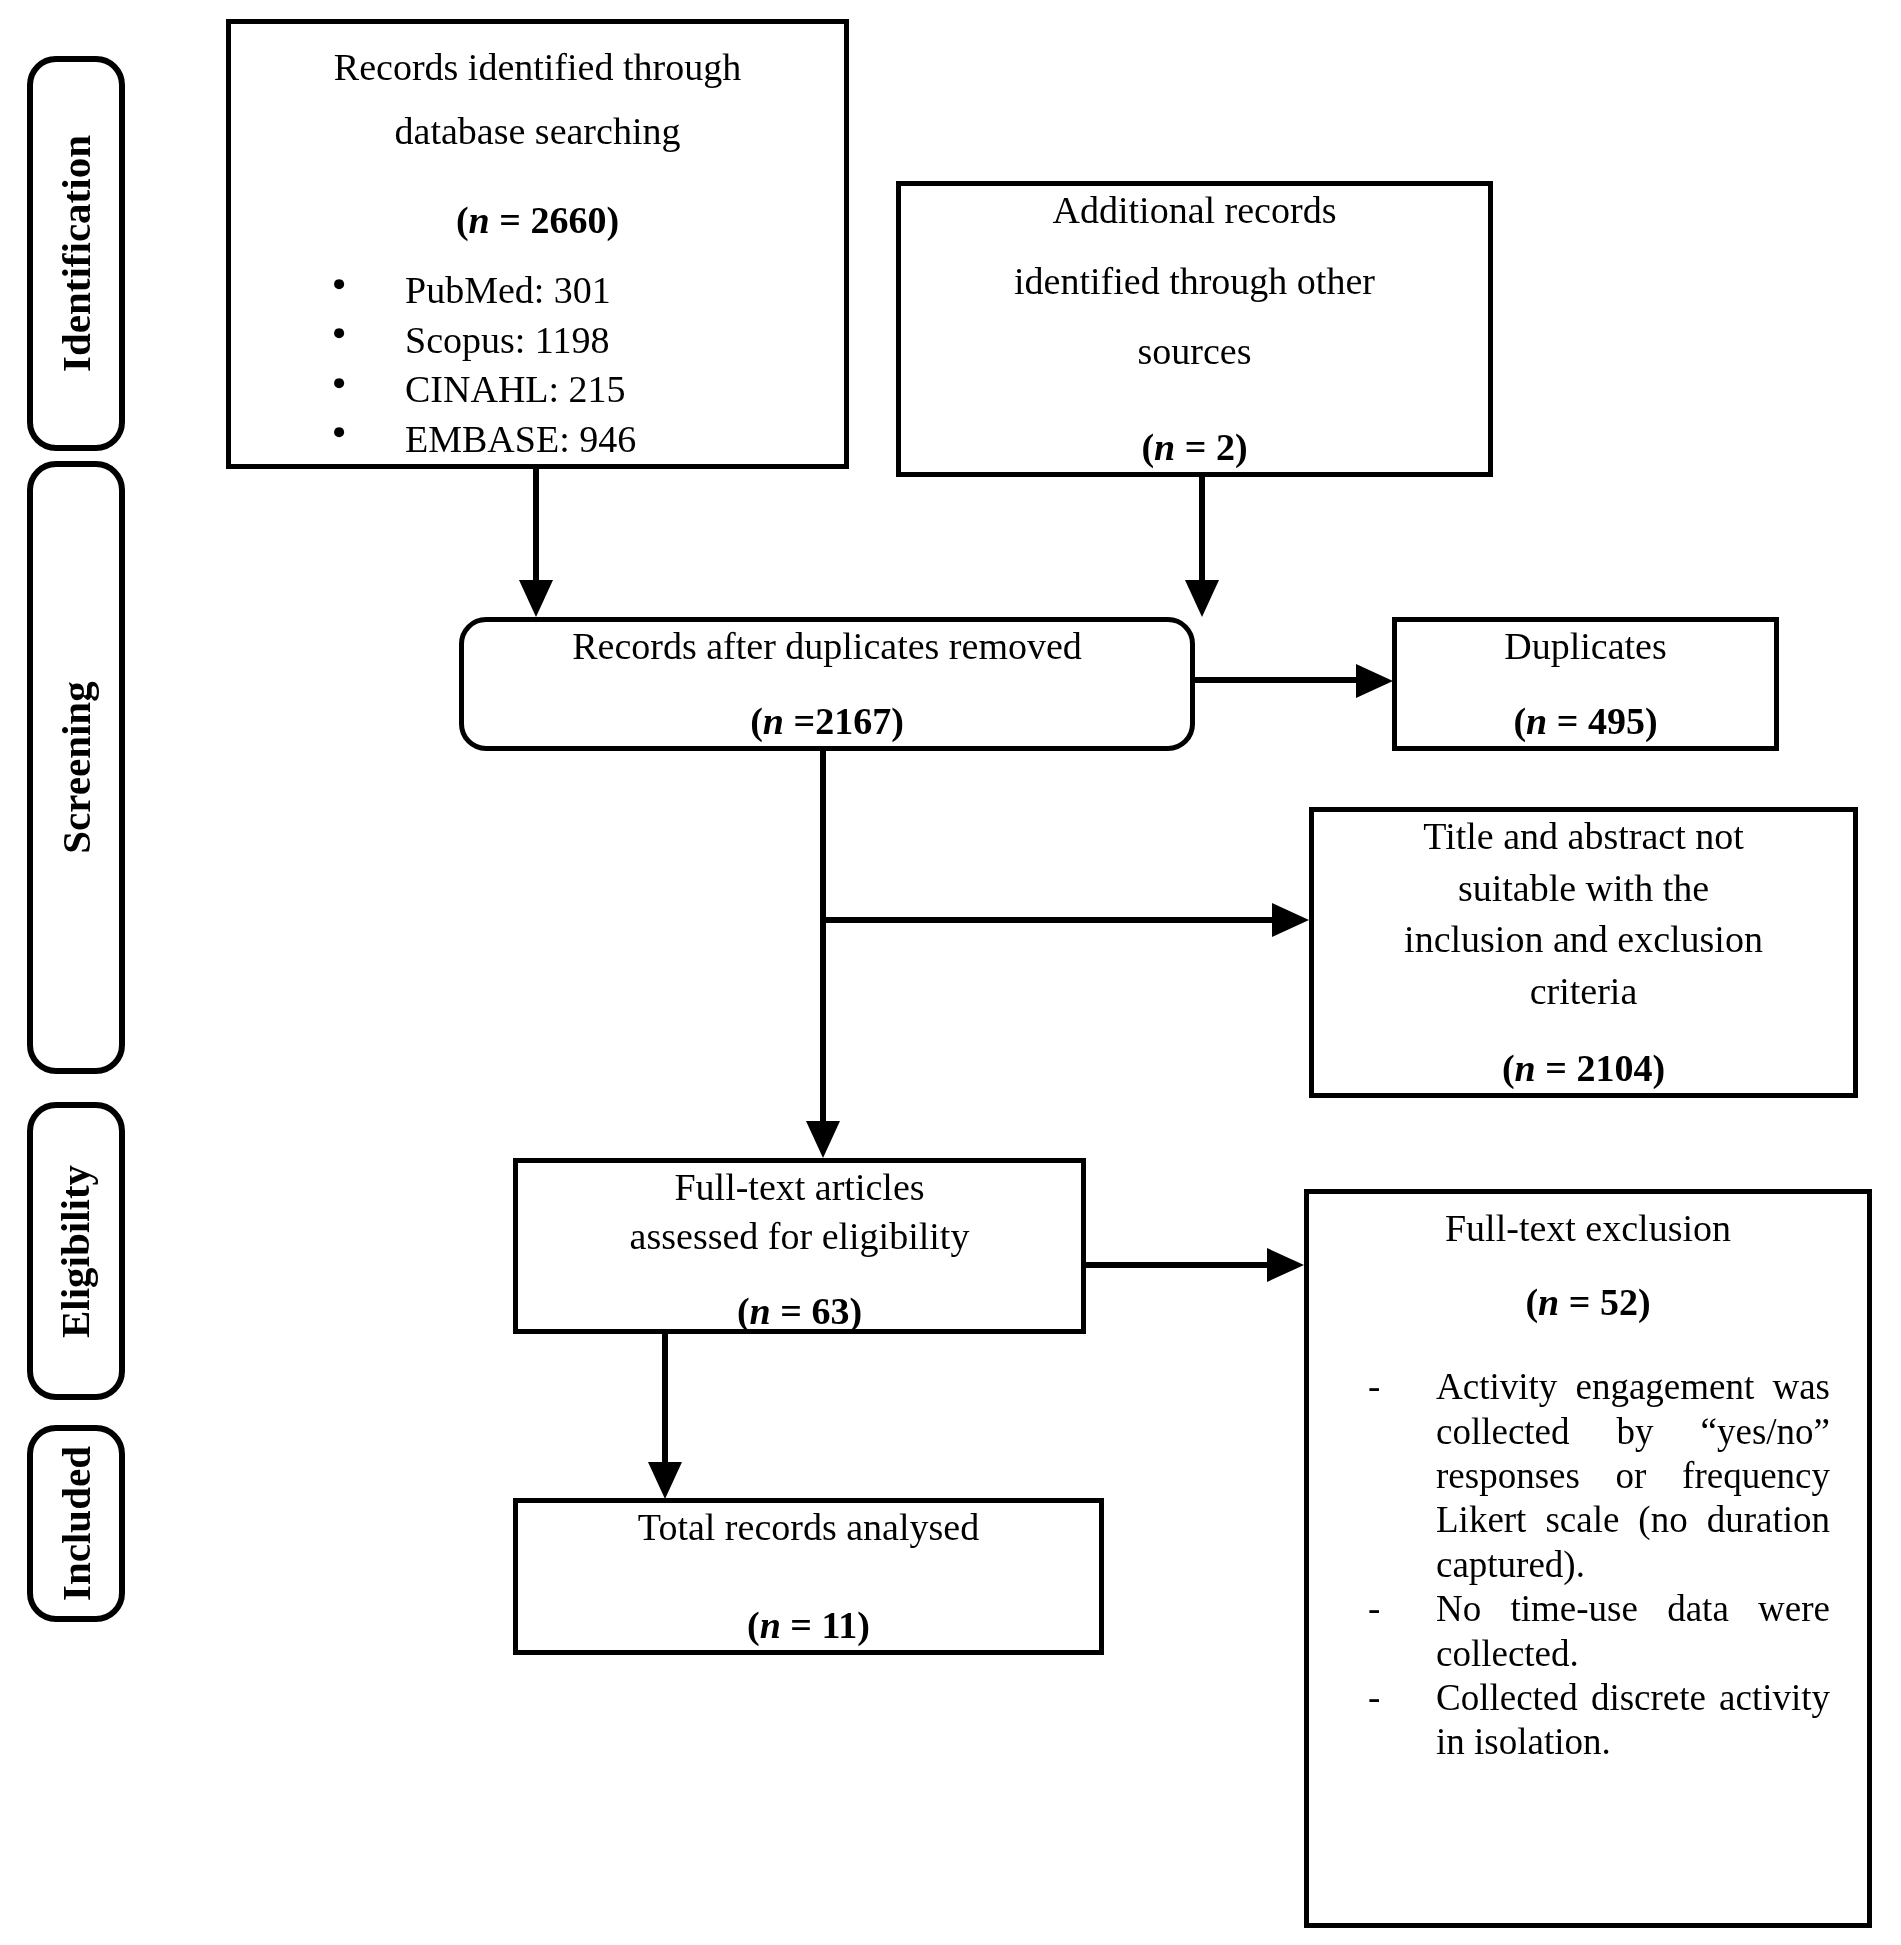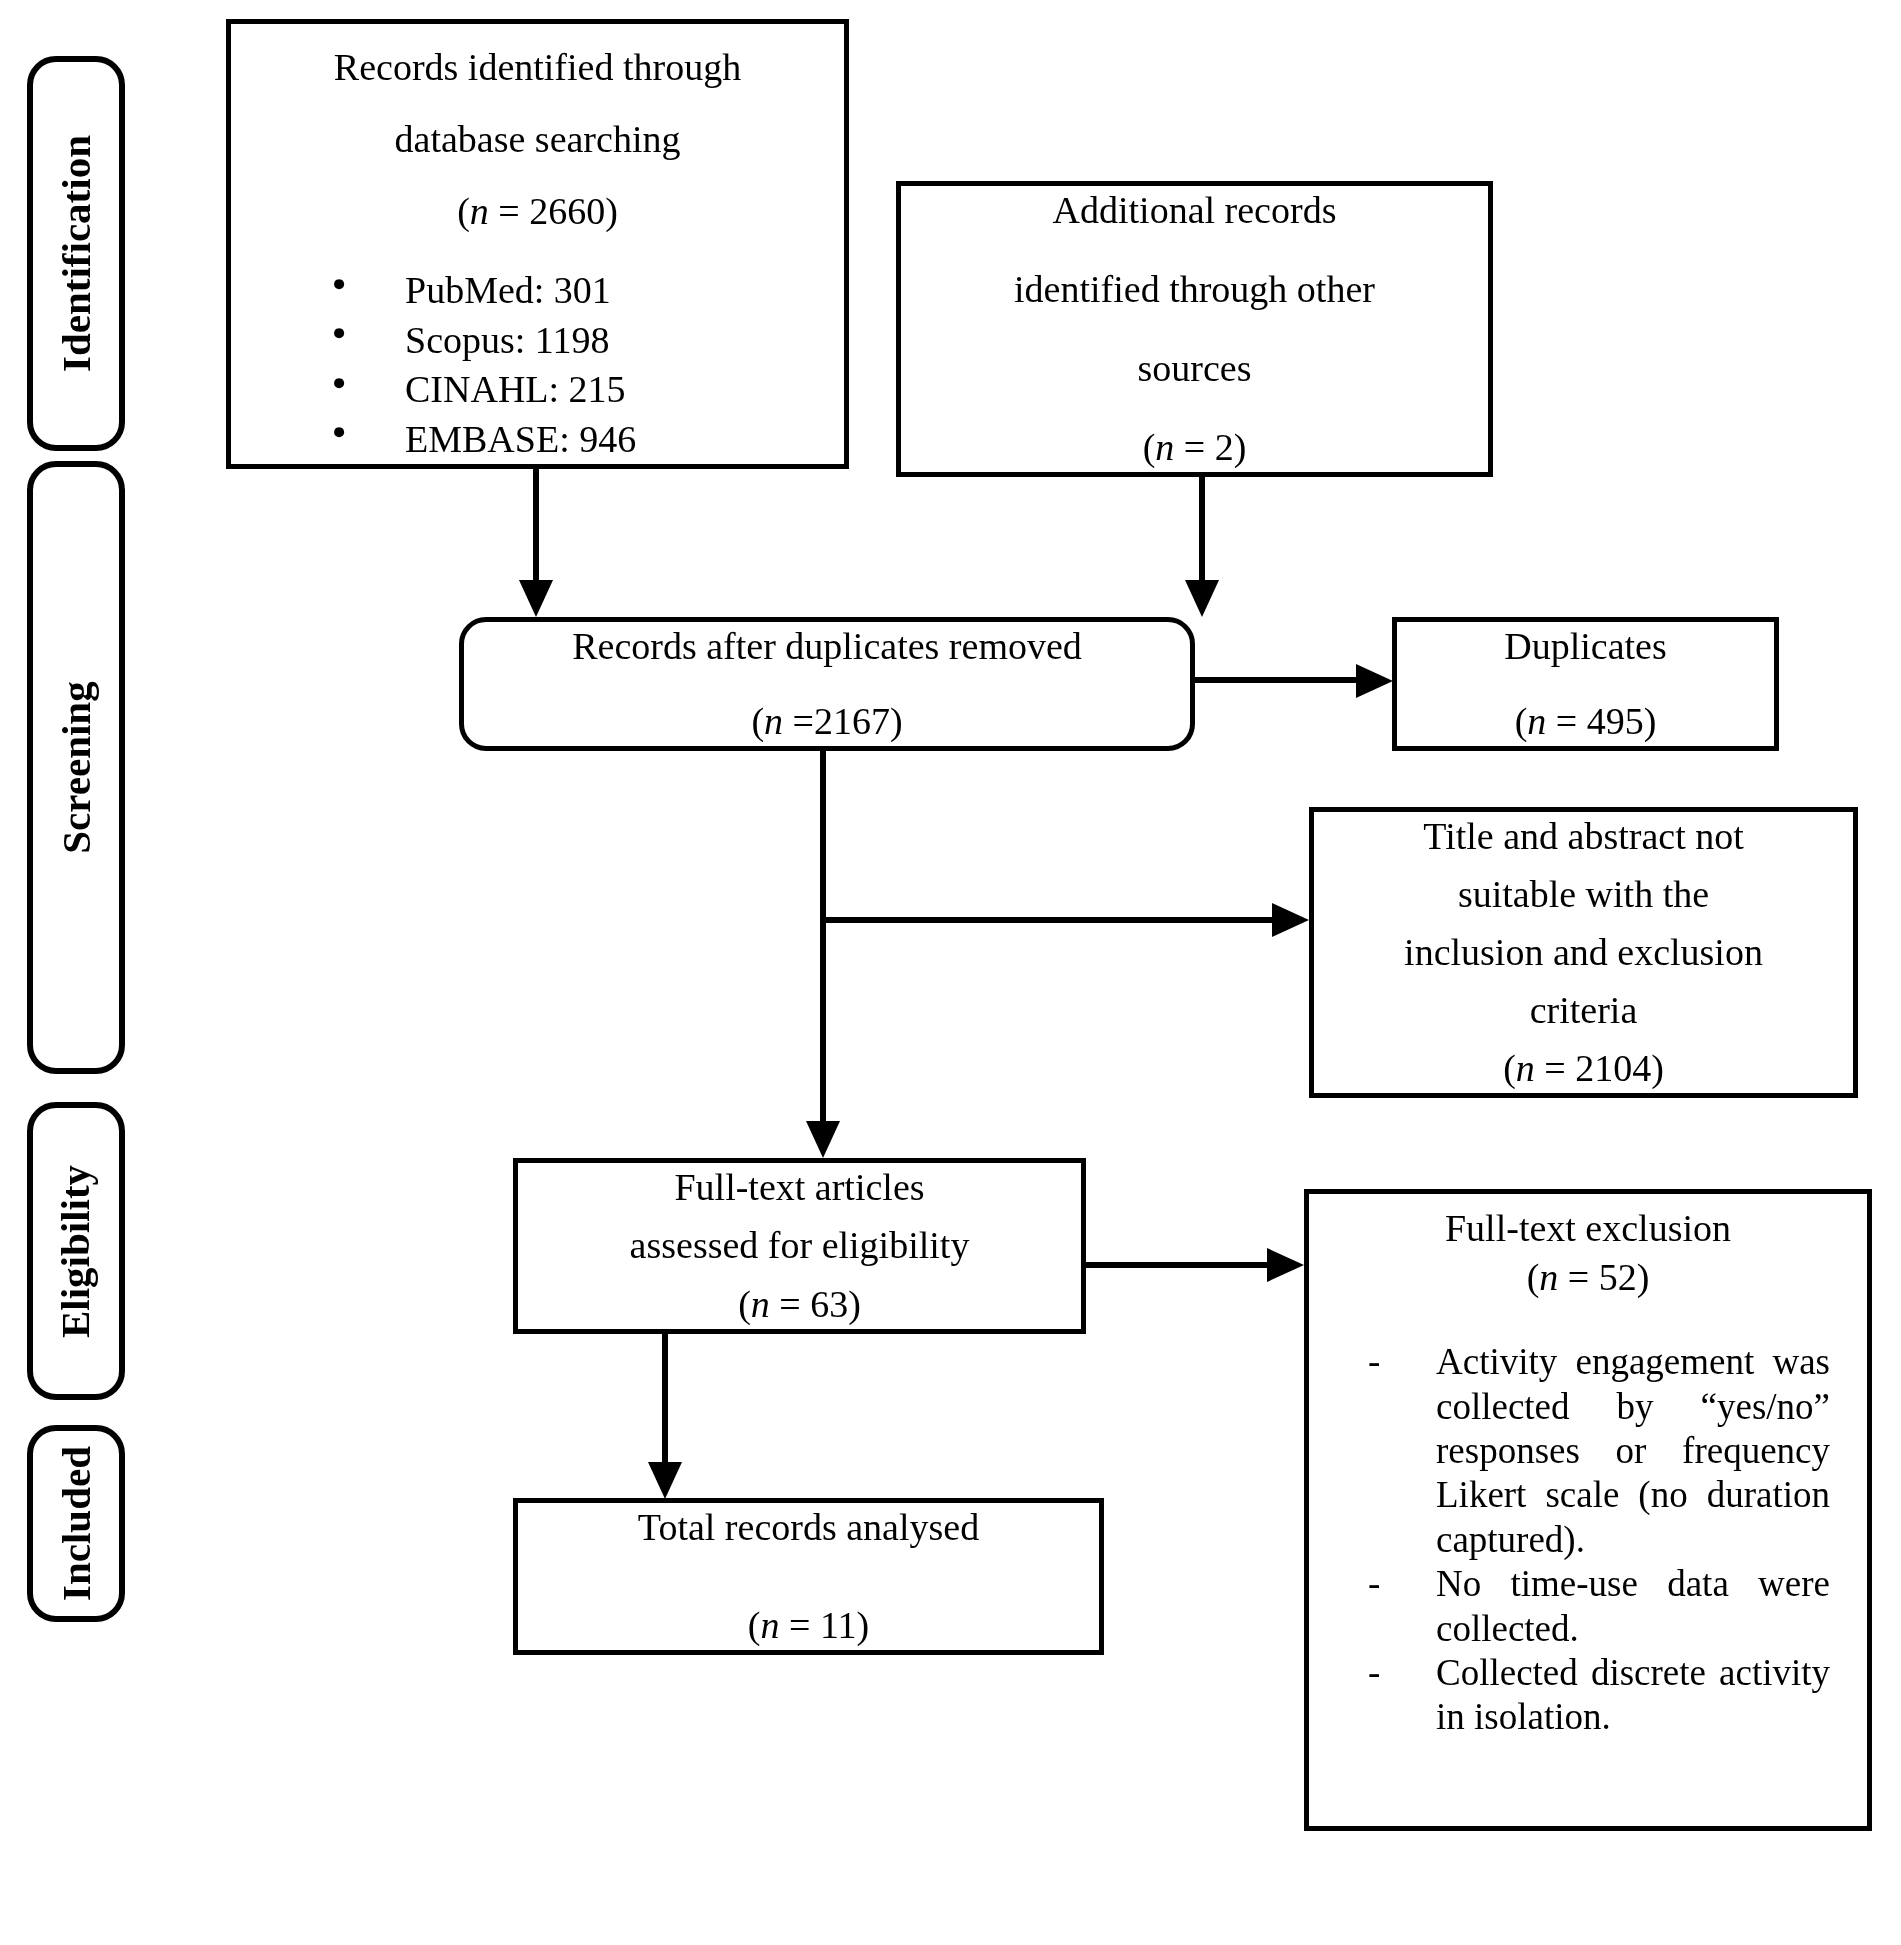--- a/index.html
+++ b/index.html
@@ -41,21 +41,21 @@
     box-sizing: border-box;
     display: flex;
     flex-direction: column;
     justify-content: space-between;
     align-items: center;
     text-align: center;
     font-size: 38px;
     line-height: 1.3;
   }
   .bline { width: 100%; }
-  .n-line { font-weight: normal; }
+  .n-line { font-weight: bold; margin-top: 25px; }
   .nvar { font-style: italic; }
 
   
   .bullets { align-self: flex-start; margin-left: 101px; margin-top: 7px; }
   .bullet-row {
     position: relative;
     padding-left: 73px;
     text-align: left;
     line-height: 1.3;
   }
@@ -158,21 +158,21 @@
     <div class="bline">criteria</div>
     <div class="bline n-line">(<i class="nvar">n</i> = 2104)</div>
   </div>
 
   <div class="box" style="left:513px; top:1158px; width:573px; height:176px;">
     <div class="bline">Full-text articles</div>
     <div class="bline">assessed for eligibility</div>
     <div class="bline n-line">(<i class="nvar">n</i> = 63)</div>
   </div>
 
-  <div class="box exclusion" style="left:1304px; top:1189px; width:568px; height:642px;">
+  <div class="box exclusion" style="left:1304px; top:1189px; width:568px; height:739px;">
     <div class="bline">Full-text exclusion</div>
     <div class="bline n-line">(<i class="nvar">n</i> = 52)</div>
     <div class="excl-list">
       <div class="excl-item">Activity engagement was collected by “yes/no” responses or frequency Likert scale (no duration captured).</div>
       <div class="excl-item">No time-use data were collected.</div>
       <div class="excl-item">Collected discrete activity in isolation.</div>
     </div>
   </div>
 
   <div class="box" style="left:513px; top:1498px; width:591px; height:157px;">

